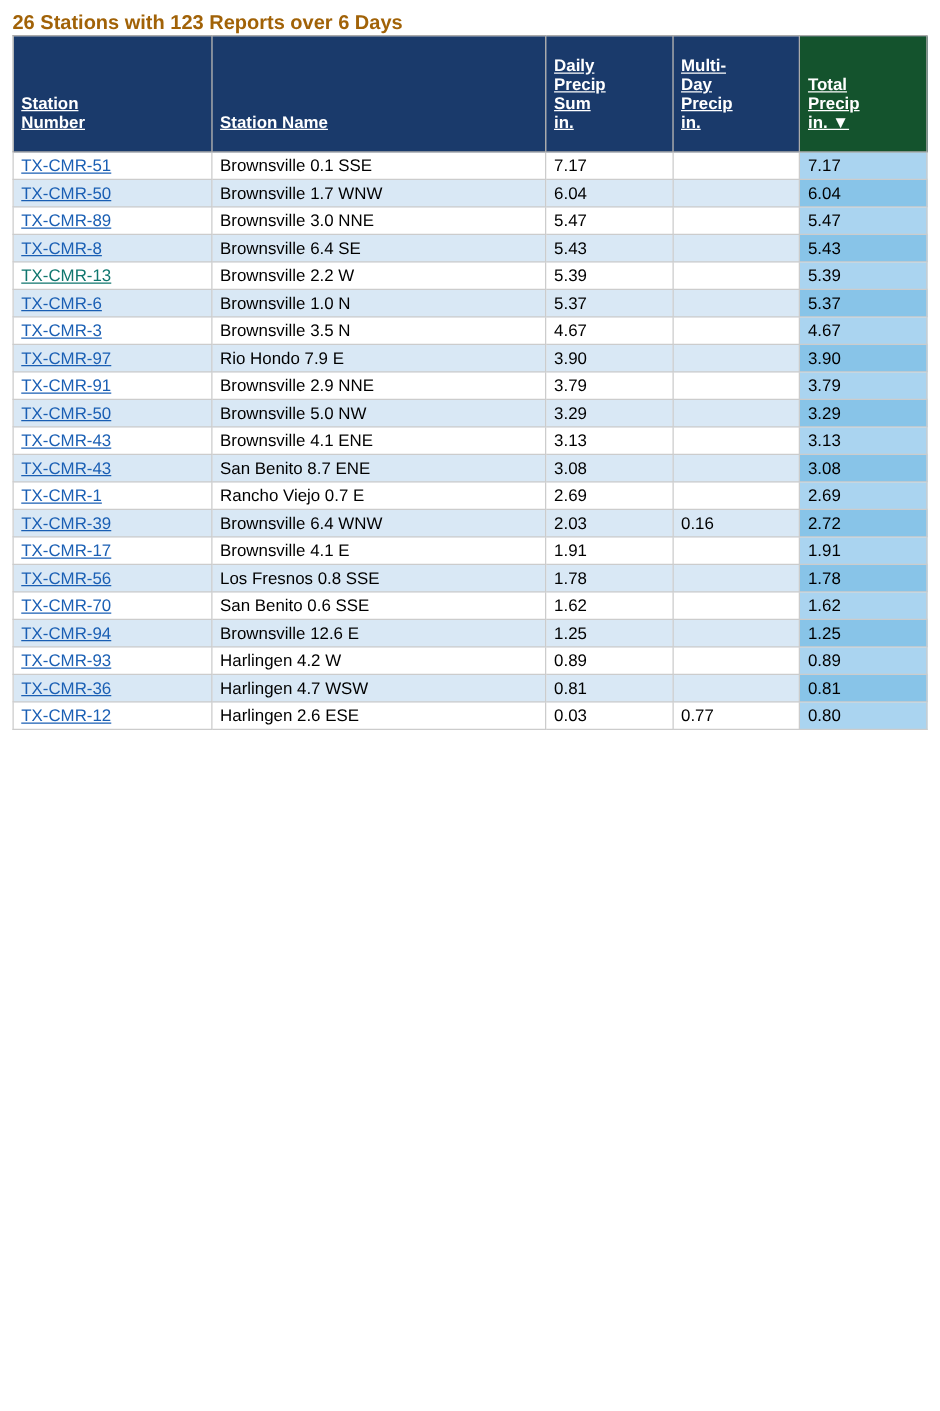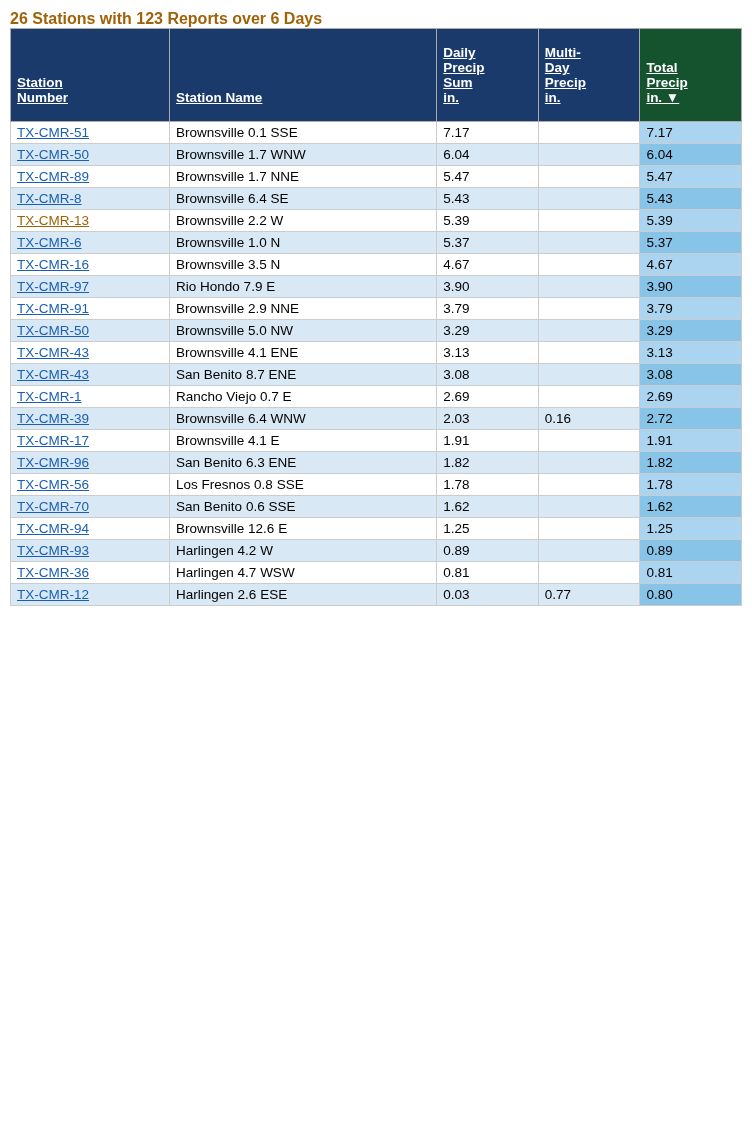--- a/index.html
+++ b/index.html
@@ -47,21 +47,21 @@
       padding: 3px 6px;
       vertical-align: middle;
       font-size: 13.5px;
     }
     .station-id {
       color: #1a5fb4;
       text-decoration: underline;
       font-weight: normal;
     }
     .station-id-red {
-      color: #a16207;
+      color: #0f766e;
       text-decoration: underline;
       font-weight: normal;
     }
     .total-col {
       background-color: #aad4f0 !important;
     }
     tbody tr:nth-child(odd) td.total-col {
       background-color: #aad4f0 !important;
     }
     tbody tr:nth-child(even) td.total-col {
@@ -96,21 +96,21 @@
       </tr>
       <tr>
         <td><a href="#" class="station-id">TX-CMR-50</a></td>
         <td>Brownsville 1.7 WNW</td>
         <td>6.04</td>
         <td></td>
         <td class="total-col">6.04</td>
       </tr>
       <tr>
         <td><a href="#" class="station-id">TX-CMR-89</a></td>
-        <td>Brownsville 1.7 NNE</td>
+        <td>Brownsville 3.0 NNE</td>
         <td>5.47</td>
         <td></td>
         <td class="total-col">5.47</td>
       </tr>
       <tr>
         <td><a href="#" class="station-id">TX-CMR-8</a></td>
         <td>Brownsville 6.4 SE</td>
         <td>5.43</td>
         <td></td>
         <td class="total-col">5.43</td>
@@ -123,21 +123,21 @@
         <td class="total-col">5.39</td>
       </tr>
       <tr>
         <td><a href="#" class="station-id">TX-CMR-6</a></td>
         <td>Brownsville 1.0 N</td>
         <td>5.37</td>
         <td></td>
         <td class="total-col">5.37</td>
       </tr>
       <tr>
-        <td><a href="#" class="station-id">TX-CMR-16</a></td>
+        <td><a href="#" class="station-id">TX-CMR-3</a></td>
         <td>Brownsville 3.5 N</td>
         <td>4.67</td>
         <td></td>
         <td class="total-col">4.67</td>
       </tr>
       <tr>
         <td><a href="#" class="station-id">TX-CMR-97</a></td>
         <td>Rio Hondo 7.9 E</td>
         <td>3.90</td>
         <td></td>
@@ -186,27 +186,20 @@
         <td class="total-col">2.72</td>
       </tr>
       <tr>
         <td><a href="#" class="station-id">TX-CMR-17</a></td>
         <td>Brownsville 4.1 E</td>
         <td>1.91</td>
         <td></td>
         <td class="total-col">1.91</td>
       </tr>
       <tr>
-        <td><a href="#" class="station-id">TX-CMR-96</a></td>
-        <td>San Benito 6.3 ENE</td>
-        <td>1.82</td>
-        <td></td>
-        <td class="total-col">1.82</td>
-      </tr>
-      <tr>
         <td><a href="#" class="station-id">TX-CMR-56</a></td>
         <td>Los Fresnos 0.8 SSE</td>
         <td>1.78</td>
         <td></td>
         <td class="total-col">1.78</td>
       </tr>
       <tr>
         <td><a href="#" class="station-id">TX-CMR-70</a></td>
         <td>San Benito 0.6 SSE</td>
         <td>1.62</td>

